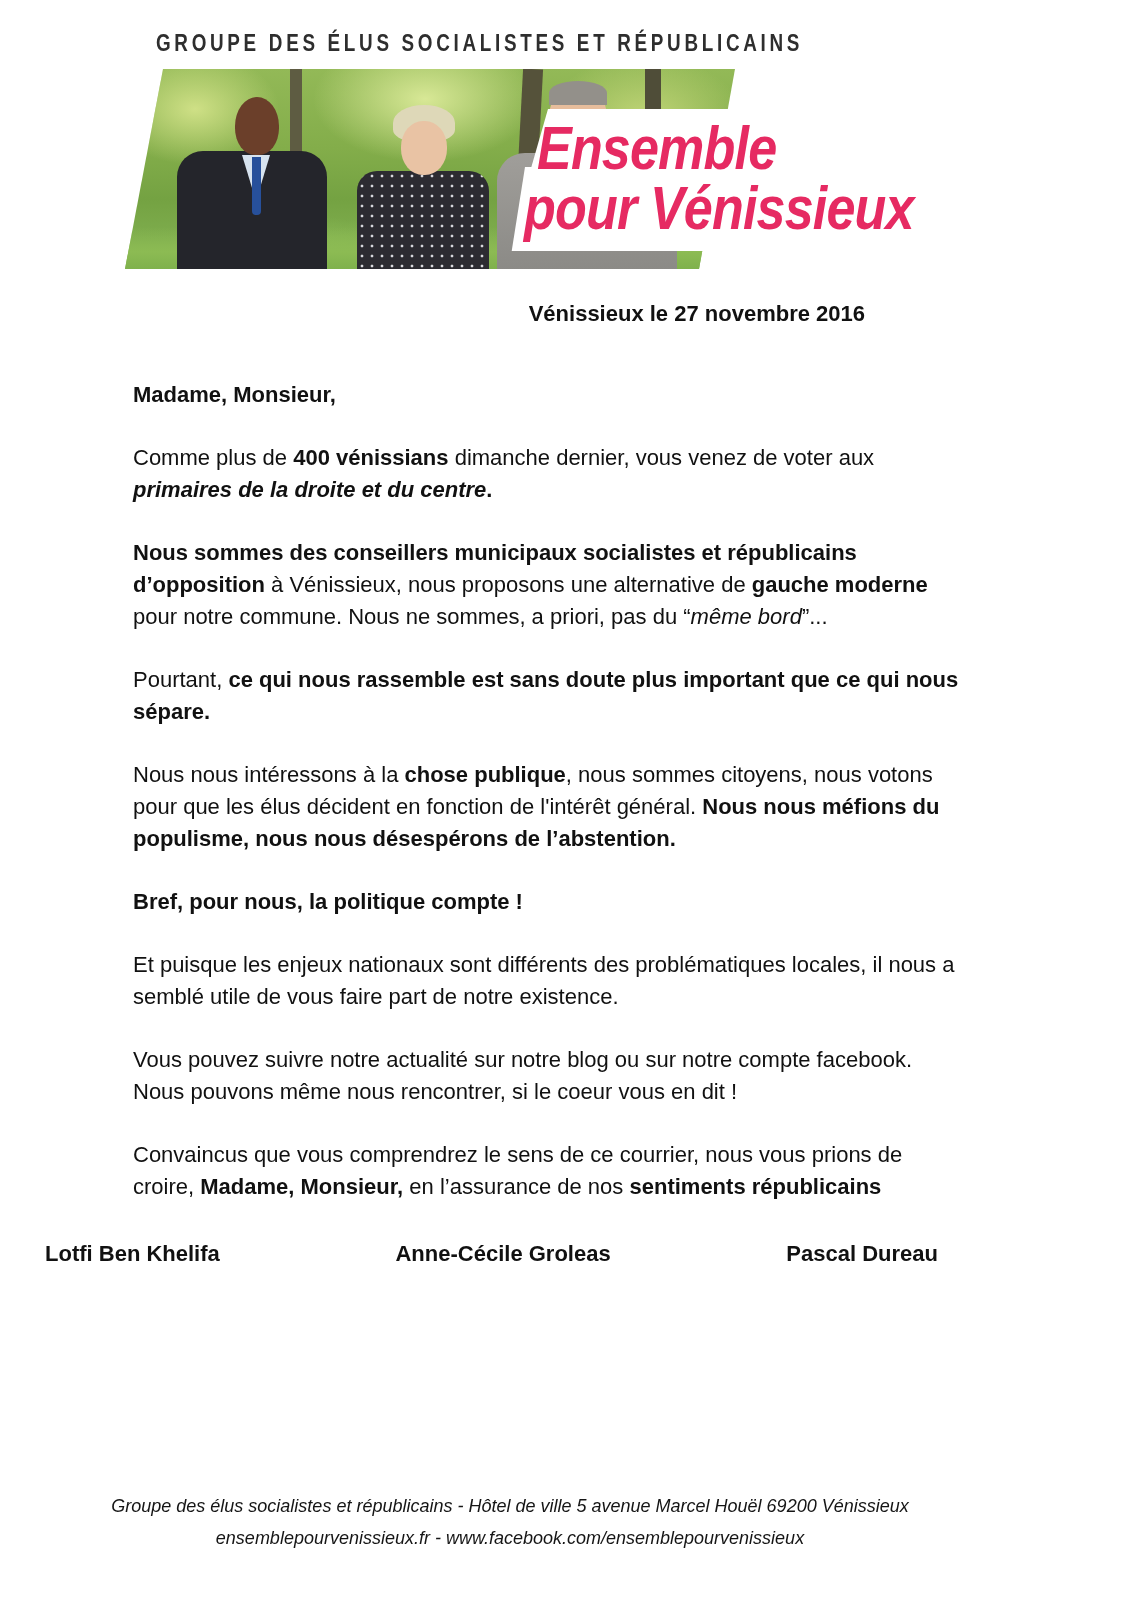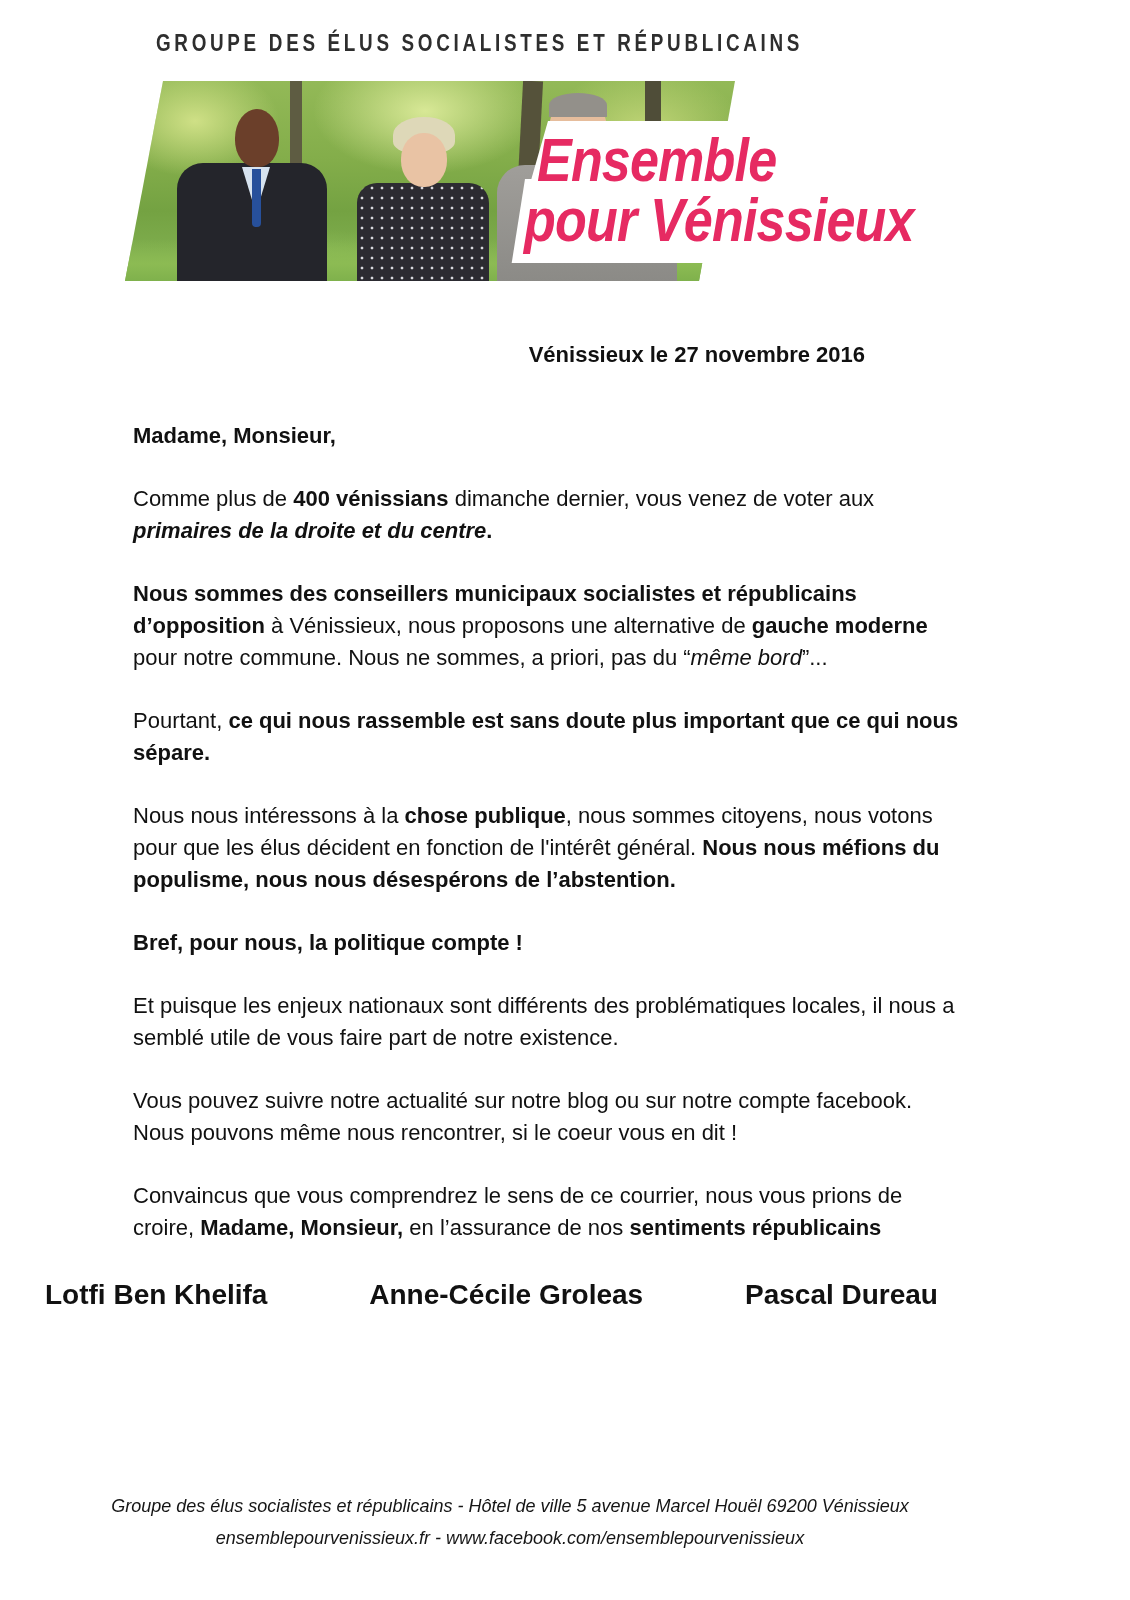--- a/index.html
+++ b/index.html
@@ -14,21 +14,21 @@
   
   .org-row{ text-align:center; padding-top:30px; position:relative; left:-30px; }
   .org-title{
     display:inline-block;
     font-size:23px; font-weight:600; letter-spacing:4.5px;
     color:#2e2e2e;
     transform:scaleX(0.82); transform-origin:center;
     white-space:nowrap;
   }
   
-  .banner{ position:relative; margin:24px 0 0 125px; width:885px; height:200px; }
+  .banner{ position:relative; margin:12px 0 0 125px; width:885px; height:200px; }
   .photo{
     position:absolute; inset:0;
     clip-path:polygon(38px 0, 610px 0, 574px 200px, 0 200px);
     background:
       radial-gradient(ellipse 120px 80px at 70px 40px, #cfe086 0%, rgba(207,224,134,0) 70%),
       radial-gradient(ellipse 160px 90px at 300px 30px, #d8e896 0%, rgba(216,232,150,0) 70%),
       radial-gradient(ellipse 140px 90px at 520px 50px, #c2d678 0%, rgba(194,214,120,0) 70%),
       radial-gradient(ellipse 200px 60px at 180px 190px, #8fbe56 0%, rgba(143,190,86,0) 70%),
       linear-gradient(180deg, #93b957 0%, #83ad4a 40%, #74a242 65%, #7ead4d 85%, #86b656 100%);
   }
@@ -63,35 +63,35 @@
     color:#e62a62;
     transform:scaleX(0.84);transform-origin:left center;
     white-space:nowrap;
     letter-spacing:-1px;
     line-height:1;
   }
   .logo1{left:412px;top:48px;font-size:62px;}
   .logo2{left:399px;top:108px;font-size:62px;}
   
   .dateline{
-    margin-top:59px;
+    margin-top:30px;
     padding-right:155px;
     text-align:right;
     font-size:22px;font-weight:700;line-height:30px;
   }
   .letter-body{ margin:50px 0 0 133px; width:885px; font-size:22px; line-height:32px; }
   .para{ margin:0 0 31px 0; }
   .seg-r{font-weight:400;}
   .seg-b{font-weight:700;}
   .seg-i{font-style:italic;text-align:right;}
   .seg-bi{font-weight:700;font-style:italic;}
   .signatures{
     display:flex; justify-content:space-between;
     margin-top:36px; padding:0 82px 0 45px;
-    font-size:28px; font-weight:700; line-height:30px;
+    font-size:22px; font-weight:700; line-height:30px;
   }
   .footer{
     position:absolute; top:1490px; left:0; width:100%;
     text-align:center; font-style:italic; font-size:18px; line-height:32px;
     color:#151515;
   }
 </style>
 </head>
 <body>
 

